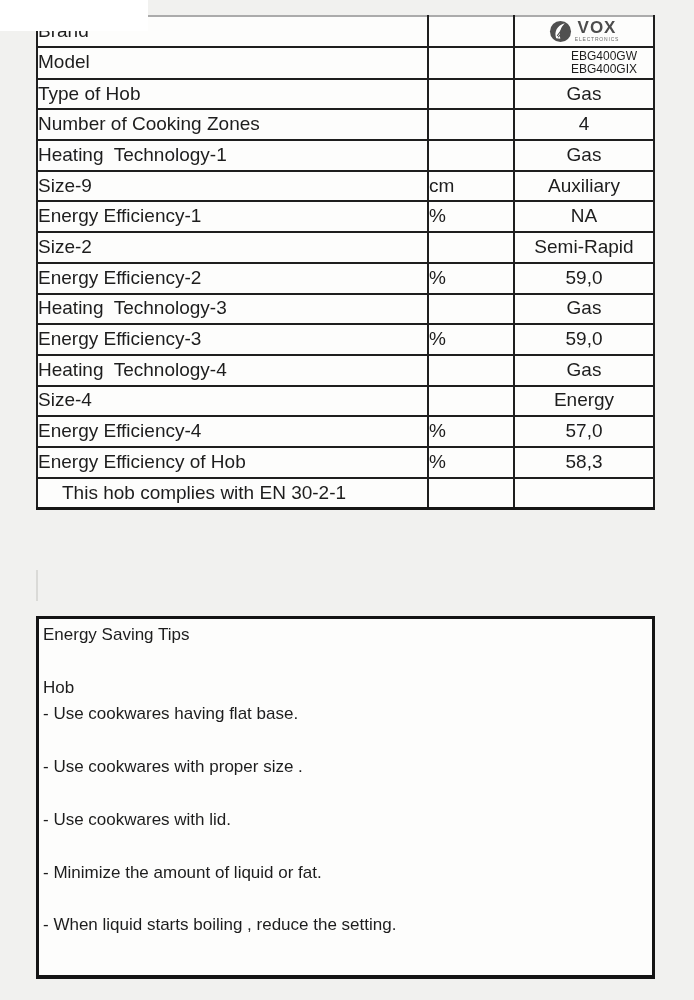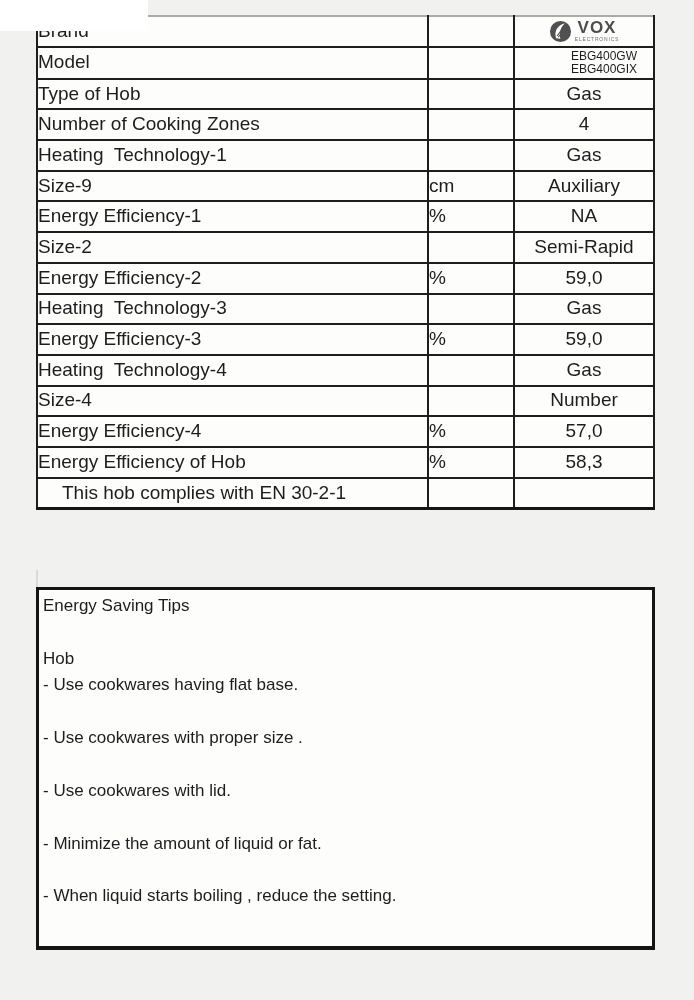--- a/index.html
+++ b/index.html
@@ -48,21 +48,21 @@
     position:absolute;left:0;top:0;width:148px;height:31px;
     background:#ffffff;z-index:5;
   }
   
   .artifact-line{
     position:absolute;left:36px;top:570px;width:2px;height:31px;
     background:#dadad7;
   }
   
   .tips-box{
-    position:absolute;left:36px;top:587px;
+    position:absolute;left:36px;top:616px;
     width:619px;height:363px;
     box-sizing:border-box;
     border:3px solid #141414;
     border-bottom-width:4px;
     background:#fdfdfc;
     padding:3px 6px 0 4px;
   }
   .tip-line{
     font-size:17px;
     line-height:26.4px;
@@ -170,21 +170,21 @@
 
     <tr>
       <td class="lbl">Heating  Technology-4</td>
       <td class="unit"></td>
       <td class="val">Gas</td>
     </tr>
 
     <tr>
       <td class="lbl">Size-4</td>
       <td class="unit"></td>
-      <td class="val">Number</td>
+      <td class="val">Energy</td>
     </tr>
 
     <tr>
       <td class="lbl">Energy Efficiency-4</td>
       <td class="unit">%</td>
       <td class="val">57,0</td>
     </tr>
 
     <tr>
       <td class="lbl">Energy Efficiency of Hob</td>

